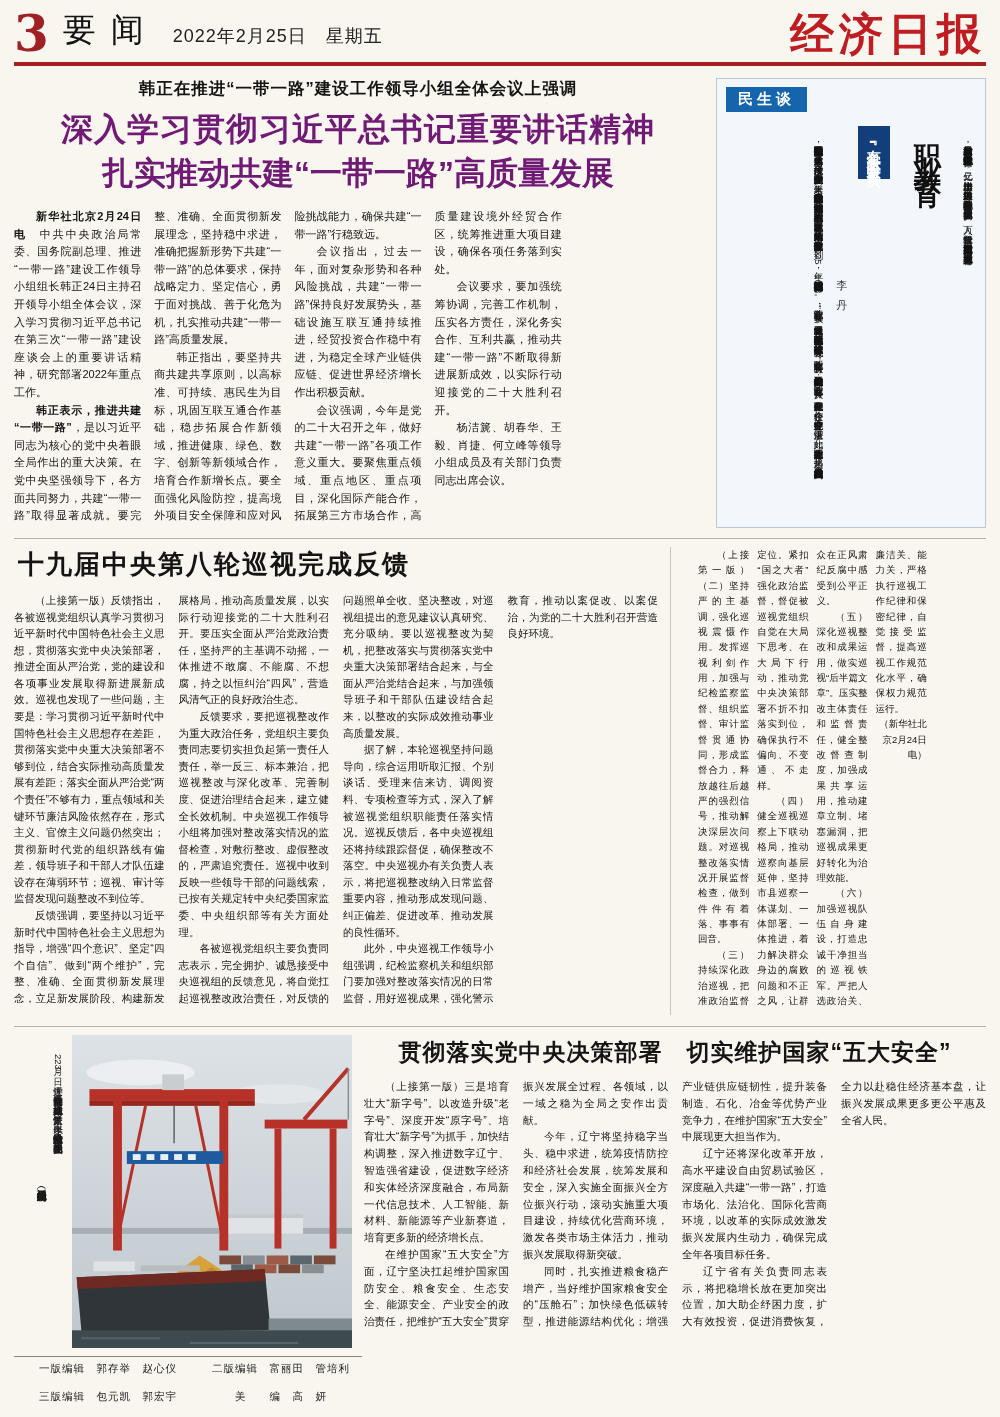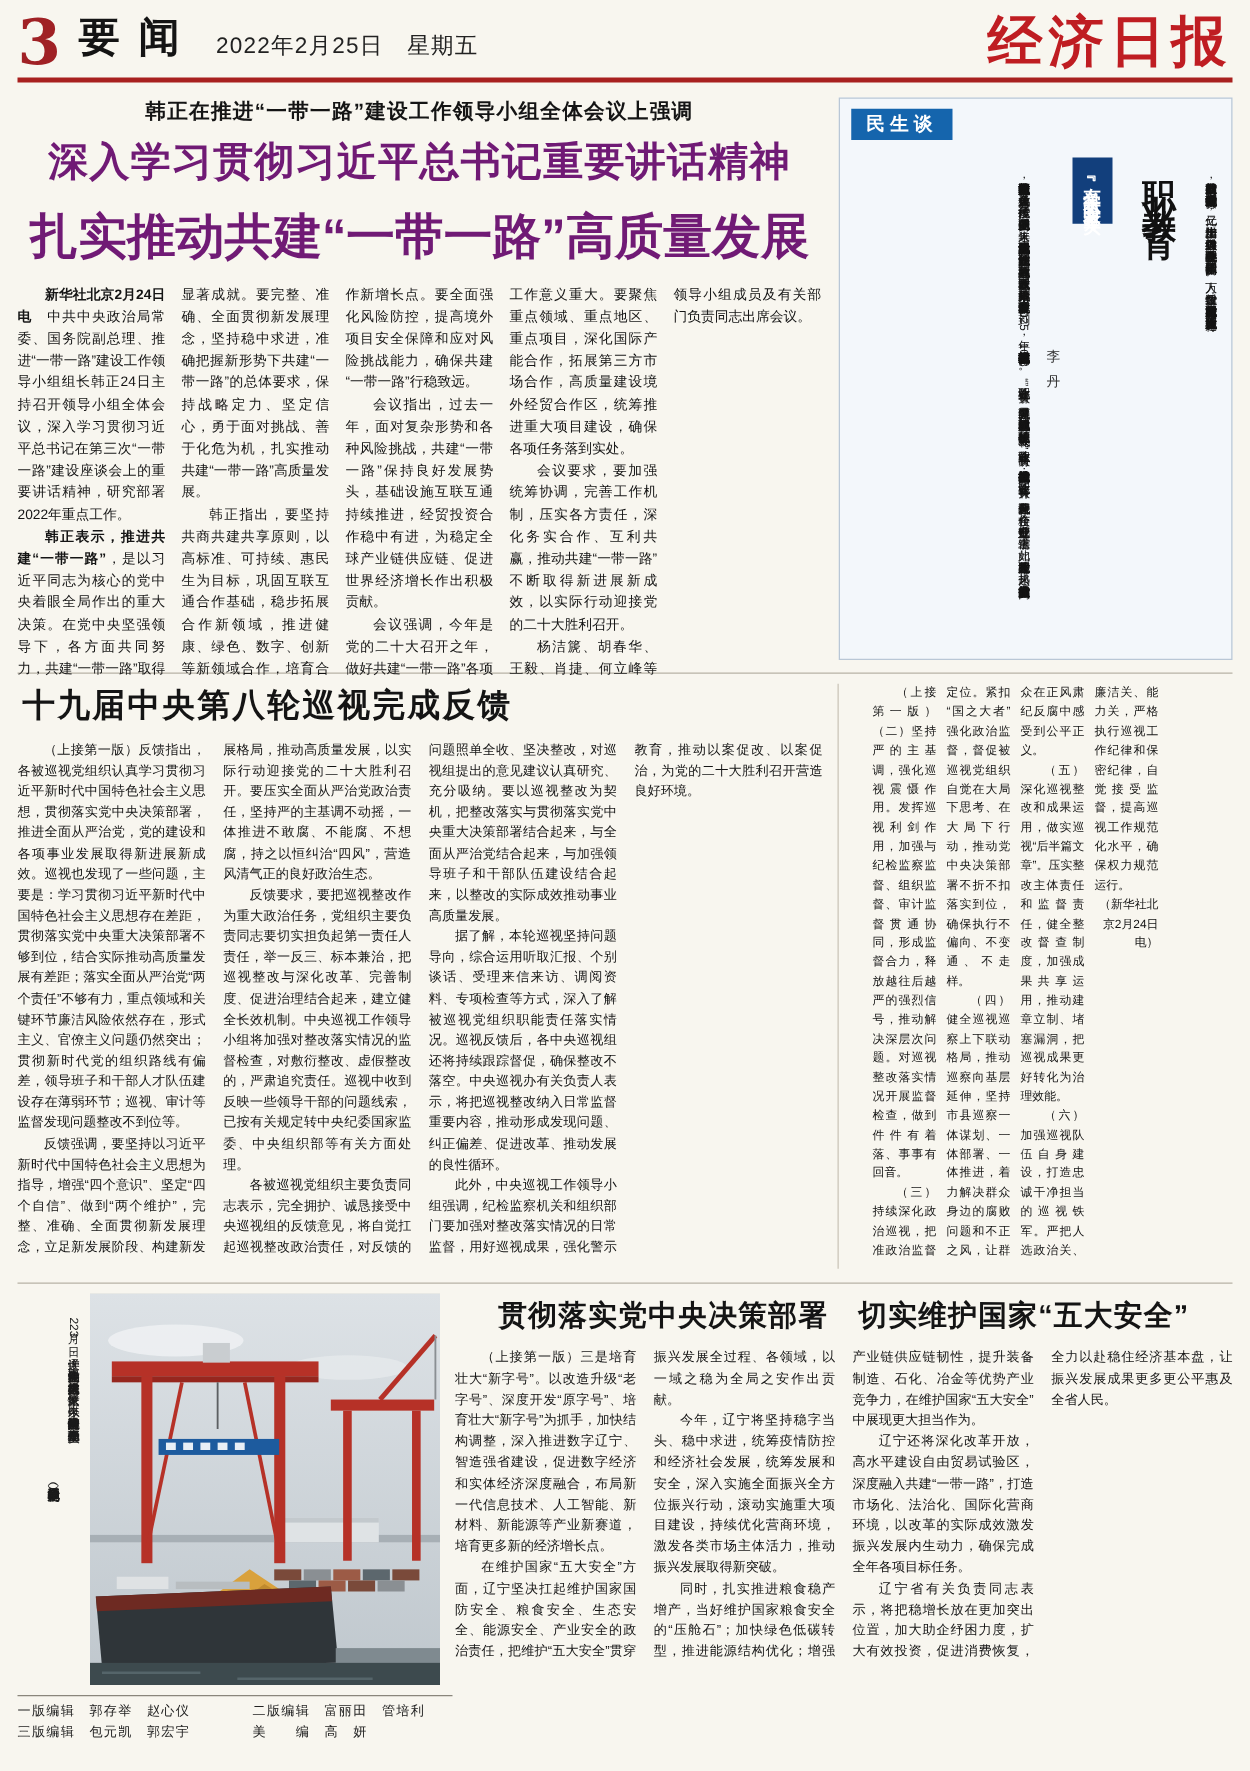--- a/index.html
+++ b/index.html
@@ -6,37 +6,37 @@
   html,body { background:#e8e5dd; }
   .page {
     width:1000px; height:1417px; margin:0 auto; overflow:hidden;
     background:#f8f6ef; color:#141414;
     font-family:"Liberation Sans","DejaVu Sans",sans-serif;
   }
   
   header { display:flex; justify-content:space-between; align-items:flex-end; padding:8px 14px 4px; }
   .header-left { display:flex; align-items:flex-end; gap:14px; }
   .page-num { font-family:"DejaVu Serif","Liberation Serif",serif; font-size:50px; font-weight:bold; color:#a02125; line-height:.9; }
-  .section-title { font-size:33px; font-weight:700; letter-spacing:15px; padding-bottom:3px; }
+  .section-title { font-size:33px; font-weight:400; letter-spacing:15px; padding-bottom:3px; }
   .page-date { font-size:18px; padding-bottom:8px; color:#222; letter-spacing:1px; }
   .masthead { font-family:"DejaVu Serif","Liberation Serif",serif; font-size:44px; font-weight:900; color:#bf1d22; letter-spacing:5px; line-height:1; }
   .red-rule { height:4px; background:#a8201f; margin:2px 14px 0; }
 
   
   .top-row { display:flex; gap:14px; padding:12px 14px 0; height:462px; }
   .main-article { flex:1; min-width:0; }
   .kicker { text-align:center; font-size:16.5px; font-weight:bold; letter-spacing:1px; }
   .headline { text-align:center; color:#701a75; font-weight:900; }
   .headline-l1 { font-size:32px; letter-spacing:1px; margin-top:8px; }
-  .headline-l2 { font-size:39px; margin:10px 0 12px; }
+  .headline-l2 { font-size:32px; margin:0 0 12px; }
   .main-body { column-count:5; column-gap:13px; column-fill:auto; height:322px; overflow:hidden;
                font-size:11px; line-height:1.6; text-align:justify; }
   .main-body p, .xunshi-body p, .zhenxing-body p, .xunshi-right p { margin:0; text-indent:2em; }
 
-  .minsheng { width:315px; flex:none; border:1px solid #b9c7d6; background:#f3f7fb; padding:8px 9px; }
+  .minsheng { width:270px; flex:none; border:1px solid #b9c7d6; background:#f3f7fb; padding:8px 9px; }
   .ms-badge { display:inline-block; background:#1565ad; color:#fff; font-size:15px; font-weight:bold; letter-spacing:4px; padding:3px 12px; }
   .ms-body { writing-mode:vertical-rl; height:398px; width:100%; margin-top:8px;
              font-size:9.5px; line-height:1.75; text-align:justify; overflow:hidden; }
   .ms-text { text-indent:2em; }
   .ms-title-block { margin:0 5px; }
   .ms-title { font-size:27px; font-weight:900; letter-spacing:11px; padding:4px 4px 0 6px; color:#111; }
   .ms-strip { background:#123f7c; color:#fff; font-size:14px; font-weight:bold; letter-spacing:3px; padding:10px 4px; margin:6px 7px 0 7px; height:max-content; }
   .ms-author { font-size:11px; letter-spacing:5px; padding-top:150px; color:#333; }
 
   
@@ -59,21 +59,21 @@
   .photo-credit { padding-top:148px; font-weight:bold; }
   .photo-frame { flex:1; background:#b9c2c8; overflow:hidden; }
   .photo-frame svg { display:block; width:100%; height:100%; }
   .zhenxing { flex:1; min-width:0; }
   .zhenxing-headline { text-align:center; font-size:23px; font-weight:900; letter-spacing:1px; margin:2px 0 10px; }
   .zhenxing-body { column-count:4; column-gap:14px; column-fill:auto; height:258px; overflow:hidden;
                    font-size:10.5px; line-height:1.6; text-align:justify; }
 
   
   footer { margin:8px 14px 0; border-top:1px solid #8a867c; width:348px; padding-top:5px; }
-  .footer-grid { display:grid; grid-template-columns:188px 158px; row-gap:3px; font-size:10.5px; letter-spacing:1px; color:#222; }
+  .footer-grid { display:grid; grid-template-columns:188px 158px; row-gap:14px; font-size:10.5px; letter-spacing:1px; color:#222;text-align:center; }
 </style>
 </head>
 <body>
 
 <div class="page">
 
   <header>
     <div class="header-left">
       <span class="page-num">3</span>
       <span class="section-title">要闻</span>

